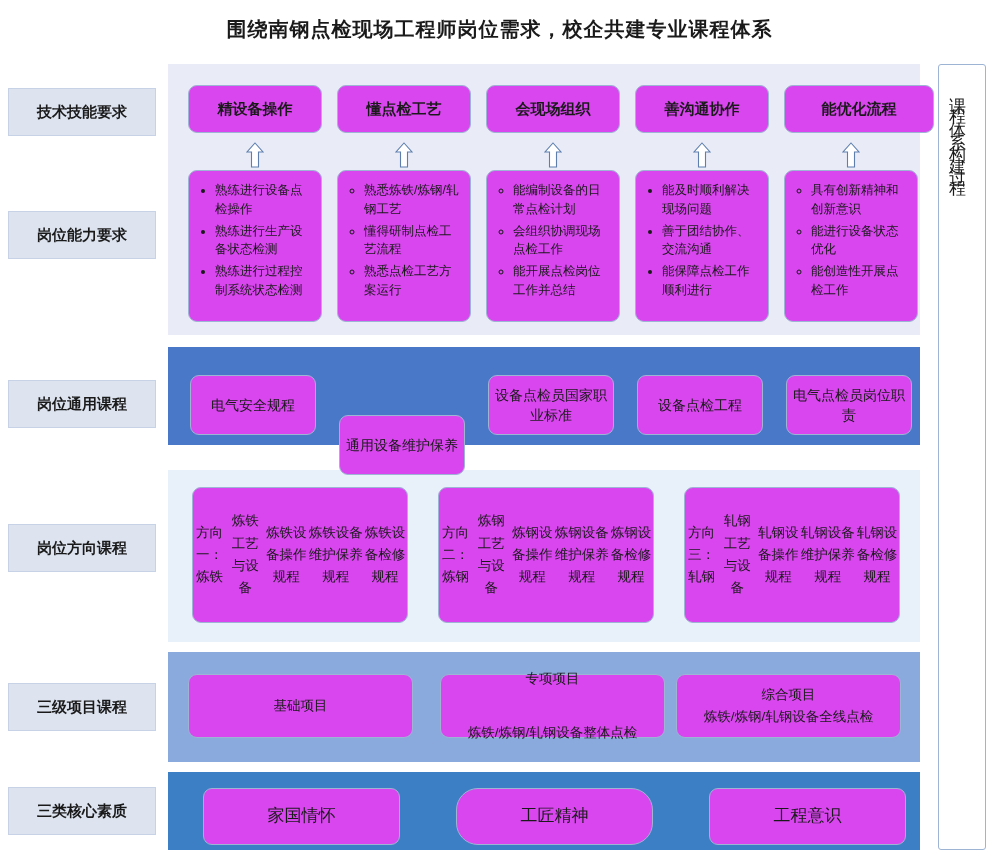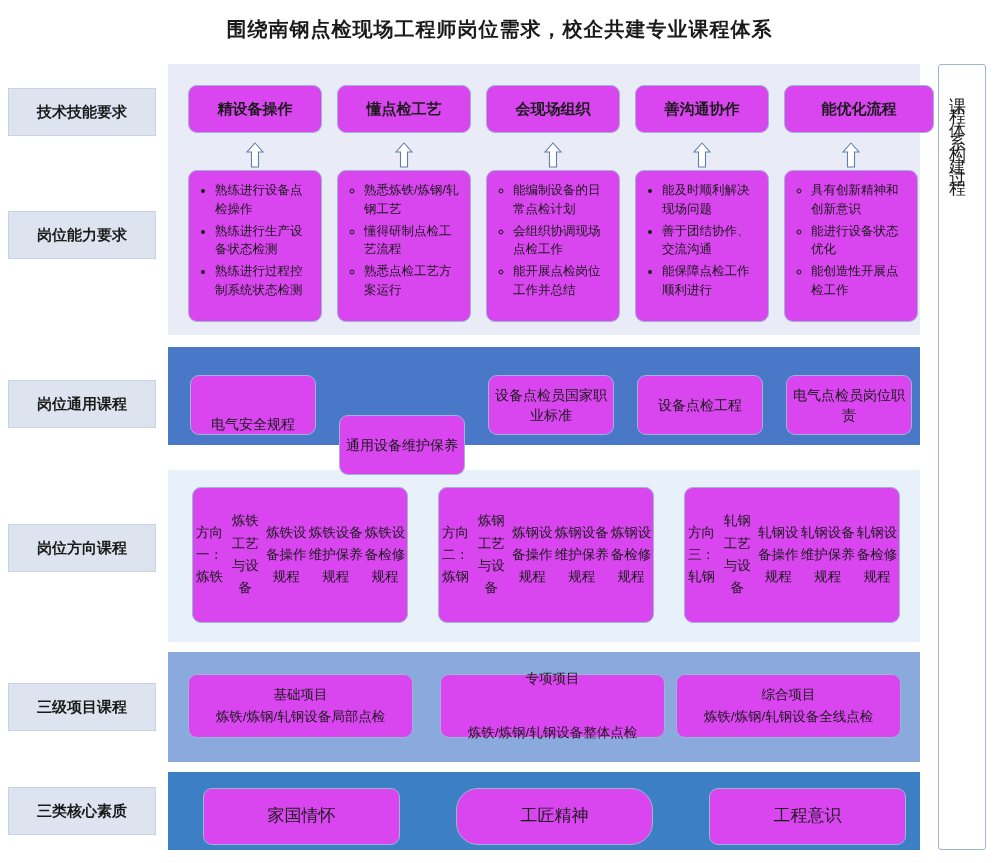--- a/index.html
+++ b/index.html
@@ -171,21 +171,21 @@
   </ul>
 </div>
 <div class="card cap" style="left:784px;top:170px;width:134px;height:152px;">
   <ul class="circ">
     <li>具有创新精神和创新意识</li>
     <li>能进行设备状态优化</li>
     <li>能创造性开展点检工作</li>
   </ul>
 </div>
 
-<div class="card" style="left:190px;top:375px;width:126px;height:60px;align-items:flex-end;">
+<div class="card" style="left:190px;top:375px;width:126px;height:60px;">
   <span>电气安全规程</span>
 </div>
 <div class="card" style="left:339px;top:375px;width:126px;height:60px;margin-top:40px;">
   <span>通用设备维护保养</span>
 </div>
 <div class="card" style="left:488px;top:375px;width:126px;height:60px;">
   <span>设备点检员国家职业标准</span>
 </div>
 <div class="card" style="left:637px;top:375px;width:126px;height:60px;">
   <span>设备点检工程</span>
@@ -211,21 +211,20 @@
 <div class="card dir" style="left:684px;top:487px;width:216px;height:136px;">
   <div class="dirhead">方向三：轧钢</div>
   <div>轧钢工艺与设备</div>
   <div>轧钢设备操作规程</div>
   <div>轧钢设备维护保养规程</div>
   <div>轧钢设备检修规程</div>
 </div>
 
 <div class="card proj" style="left:188px;top:674px;width:225px;height:64px;">
   <div>基础项目</div>
-  <div>炼铁/炼钢/轧钢设备局部点检</div>
 </div>
 <div class="card proj" style="left:440px;top:674px;width:225px;height:64px;gap:32px;">
   <div>专项项目</div>
   <div>炼铁/炼钢/轧钢设备整体点检</div>
 </div>
 <div class="card proj" style="left:676px;top:674px;width:225px;height:64px;">
   <div>综合项目</div>
   <div>炼铁/炼钢/轧钢设备全线点检</div>
 </div>
 

